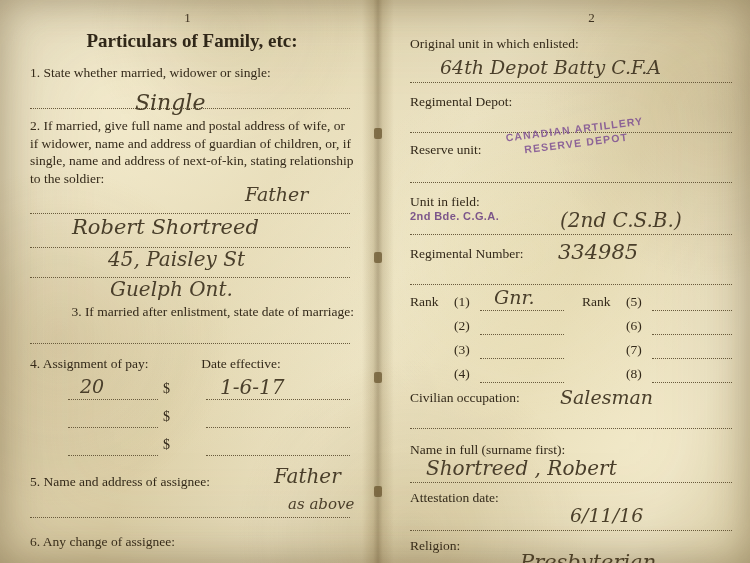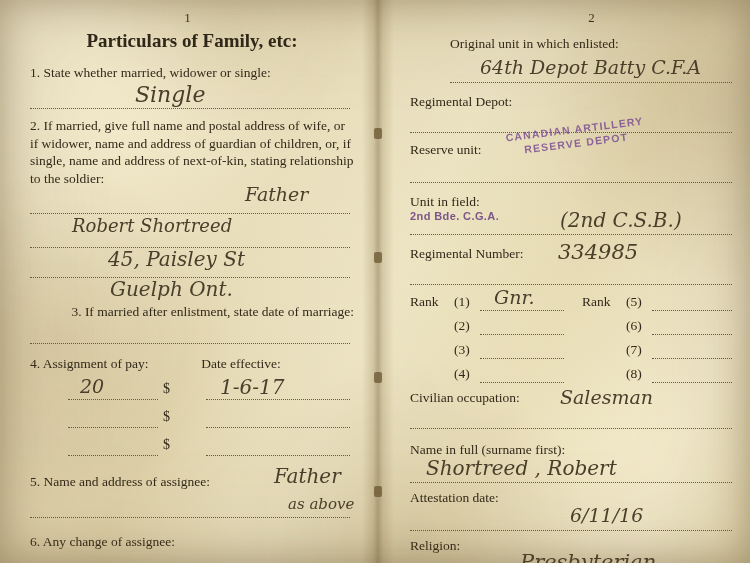--- a/index.html
+++ b/index.html
@@ -164,34 +164,34 @@
     <div class="page-num">1</div>
 
     <h1 class="form-title">Particulars of Family, etc:</h1>
 
     <div class="item" style="margin-top:2px;">
       <span>1.</span>
       <span>State whether married, widower or single:</span>
     </div>
     <div style="position:relative;height:30px;">
       <div class="dotline" style="position:absolute;left:0;right:4px;top:26px;"></div>
-      <div class="hw" style="left:105px;top:0px;font-size:22px;">Single</div>
+      <div class="hw" style="left:105px;top:8px;font-size:22px;">Single</div>
     </div>
 
     <div class="item" style="margin-top:5px;">
       <span>2.</span>
       <span>If married, give full name and postal address of wife, or if widower, name and address of guardian of children, or, if single, name and address of next-of-kin, stating relationship to the soldier:</span>
     </div>
 
     <div style="position:relative;height:108px;margin-top:1px;">
       <div class="dotline" style="position:absolute;left:0;right:4px;top:24px;"></div>
       <div class="dotline" style="position:absolute;left:0;right:4px;top:58px;"></div>
       <div class="dotline" style="position:absolute;left:0;right:4px;top:88px;"></div>
       <div class="hw" style="left:215px;top:-6px;font-size:19px;">Father</div>
-      <div class="hw" style="left:42px;top:26px;font-size:18px;">Robert Shortreed</div>
+      <div class="hw" style="left:42px;top:26px;font-size:21px;">Robert Shortreed</div>
       <div class="hw" style="left:78px;top:58px;font-size:20px;">45, Paisley St</div>
       <div class="hw" style="left:80px;top:88px;font-size:20px;">Guelph      Ont.</div>
     </div>
 
     <div class="item" style="margin-top:6px;text-align:right;">
       <span>3.</span>
       <span>If married after enlistment, state date of marriage:</span>
     </div>
     <div style="position:relative;height:30px;">
       <div class="dotline" style="position:absolute;left:0;right:4px;top:22px;"></div>
@@ -237,21 +237,21 @@
     <div style="position:relative;height:30px;">
       
     </div>
 
   </div>
 
   <div class="page-half right-half">
 
     <div class="page-num" style="margin-left:40px;">2</div>
 
-    <div style="position:relative;height:58px;margin-top:10px;margin-left:40px;">
+    <div style="position:relative;height:58px;margin-top:10px;">
       <div class="r-label">Original unit in which enlisted:</div>
       <div class="dotline" style="position:absolute;left:0;right:2px;top:46px;"></div>
       <div class="hw" style="left:30px;top:20px;font-size:19px;">64th Depot Batty C.F.A</div>
     </div>
 
     <div style="position:relative;height:48px;">
       <div class="r-label">Regimental Depot:</div>
       <div class="dotline" style="position:absolute;left:0;right:2px;top:38px;"></div>
     </div>
 

